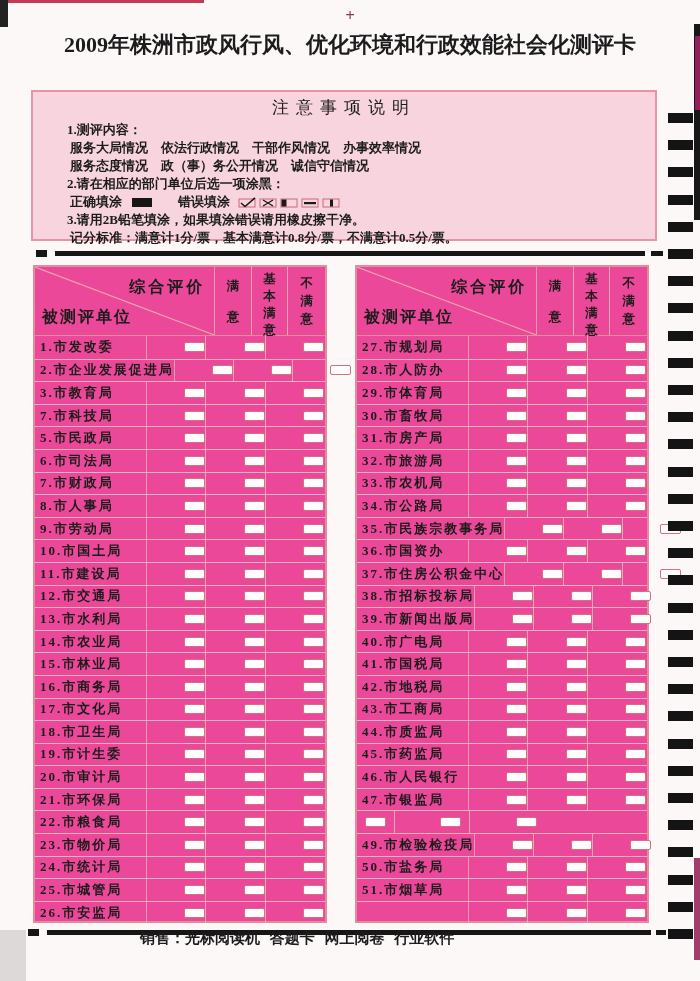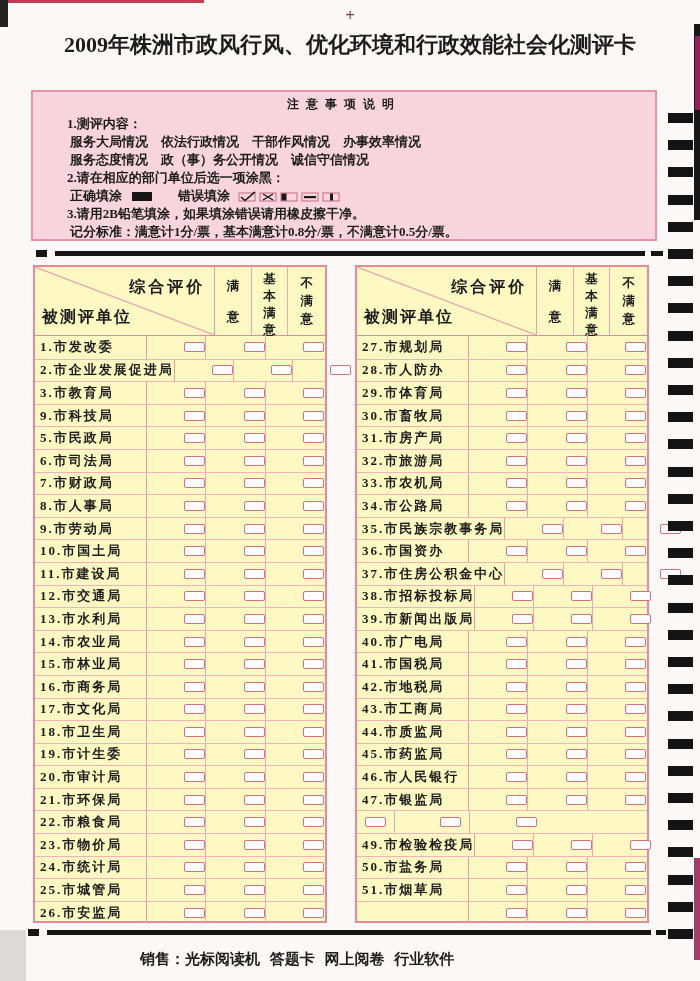--- a/index.html
+++ b/index.html
@@ -10,34 +10,34 @@
   }
   
   .plus{position:absolute;top:6px;left:0;width:700px;text-align:center;
         font-size:17px;font-weight:bold;color:#8a3b45;}
   
   .title{position:absolute;top:30px;left:0;width:700px;text-align:center;
          font-size:22px;font-weight:bold;white-space:nowrap;}
   
   .notice{position:absolute;left:31px;top:90px;width:622px;height:147px;
           background:#f8d5de;border:2px solid #e795a6;}
-  .notice-heading{text-align:center;font-size:12px;font-weight:bold;
+  .notice-heading{text-align:center;font-size:17px;font-weight:normal;
                   letter-spacing:7px;margin:4px 0 2px 0;}
   .nline{font-size:13px;font-weight:bold;line-height:18px;white-space:nowrap;}
   .ind0{margin-left:34px;}
   .ind1{margin-left:37px;}
   .marks-line{display:flex;align-items:center;}
   .correct-mark{display:inline-block;width:20px;height:9px;background:#161616;
                 margin:0 26px 0 10px;}
   .wrong-marks{display:inline-flex;align-items:center;gap:2px;margin-left:8px;}
   
   .blk{position:absolute;background:#161616;}
   
   .etable{position:absolute;top:265px;width:294px;height:658px;
-          border:2px solid #e28c9b;box-sizing:border-box;background:#fef9c3;}
+          border:2px solid #e28c9b;box-sizing:border-box;background:#ec4899;}
   .etable.left{left:33px;}
   .etable.right{left:355px;}
   .thead{display:flex;height:69px;border-bottom:1.5px solid #e28c9b;box-sizing:border-box;}
   .corner{position:relative;width:187px;border-right:1.2px solid #e49daa;box-sizing:border-box;}
   .corner svg{position:absolute;left:0;top:0;width:100%;height:100%;}
   .corner-top{position:absolute;top:10px;right:9px;font-size:16px;font-weight:bold;letter-spacing:3px;}
   .corner-bottom{position:absolute;bottom:7px;left:7px;font-size:16px;font-weight:bold;letter-spacing:2px;margin-top:40px;}
   .vcol{width:38px;border-right:1.2px solid #e9a8b4;box-sizing:border-box;
         display:flex;flex-direction:column;justify-content:space-between;align-items:center;
         font-size:12.5px;font-weight:bold;}
@@ -50,21 +50,21 @@
   .trow:first-child{border-top:none;}
   .cell-label{width:187px;border-right:1.2px solid #e49daa;box-sizing:border-box;
               display:flex;align-items:center;padding-left:5px;
               font-size:13px;font-weight:bold;letter-spacing:2px;white-space:nowrap;overflow:visible;}
   .cell-bubble{width:38px;border-right:1.2px solid #e9a8b4;box-sizing:border-box;
                display:flex;align-items:center;justify-content:center;}
   .cell-bubble:last-child{border-right:none;}
   .bubble{display:inline-block;width:19px;height:8px;border:1.3px solid #d4717f;
           border-radius:2px;background:#fefcfc;}
   
-  .footer{position:absolute;top:950px;left:0;width:700px;text-align:center;
+  .footer{position:absolute;top:929px;left:0;width:700px;text-align:center;
           padding-right:106px;box-sizing:border-box;
           font-size:15px;font-weight:bold;word-spacing:6px;}
   
   .tmark{position:absolute;left:668px;width:25px;height:10px;background:#141414;}
   
   .art{position:absolute;}
 </style>
 </head>
 <body>
 
@@ -171,21 +171,21 @@
       <span class="bubble"></span>
     </div>
     <div class="cell-bubble">
       <span class="bubble"></span>
     </div>
     <div class="cell-bubble">
       <span class="bubble"></span>
     </div>
   </div>
         <div class="trow">
-    <div class="cell-label">9.市科技局</div>
+    <div class="cell-label">7.市科技局</div>
     <div class="cell-bubble">
       <span class="bubble"></span>
     </div>
     <div class="cell-bubble">
       <span class="bubble"></span>
     </div>
     <div class="cell-bubble">
       <span class="bubble"></span>
     </div>
   </div>

